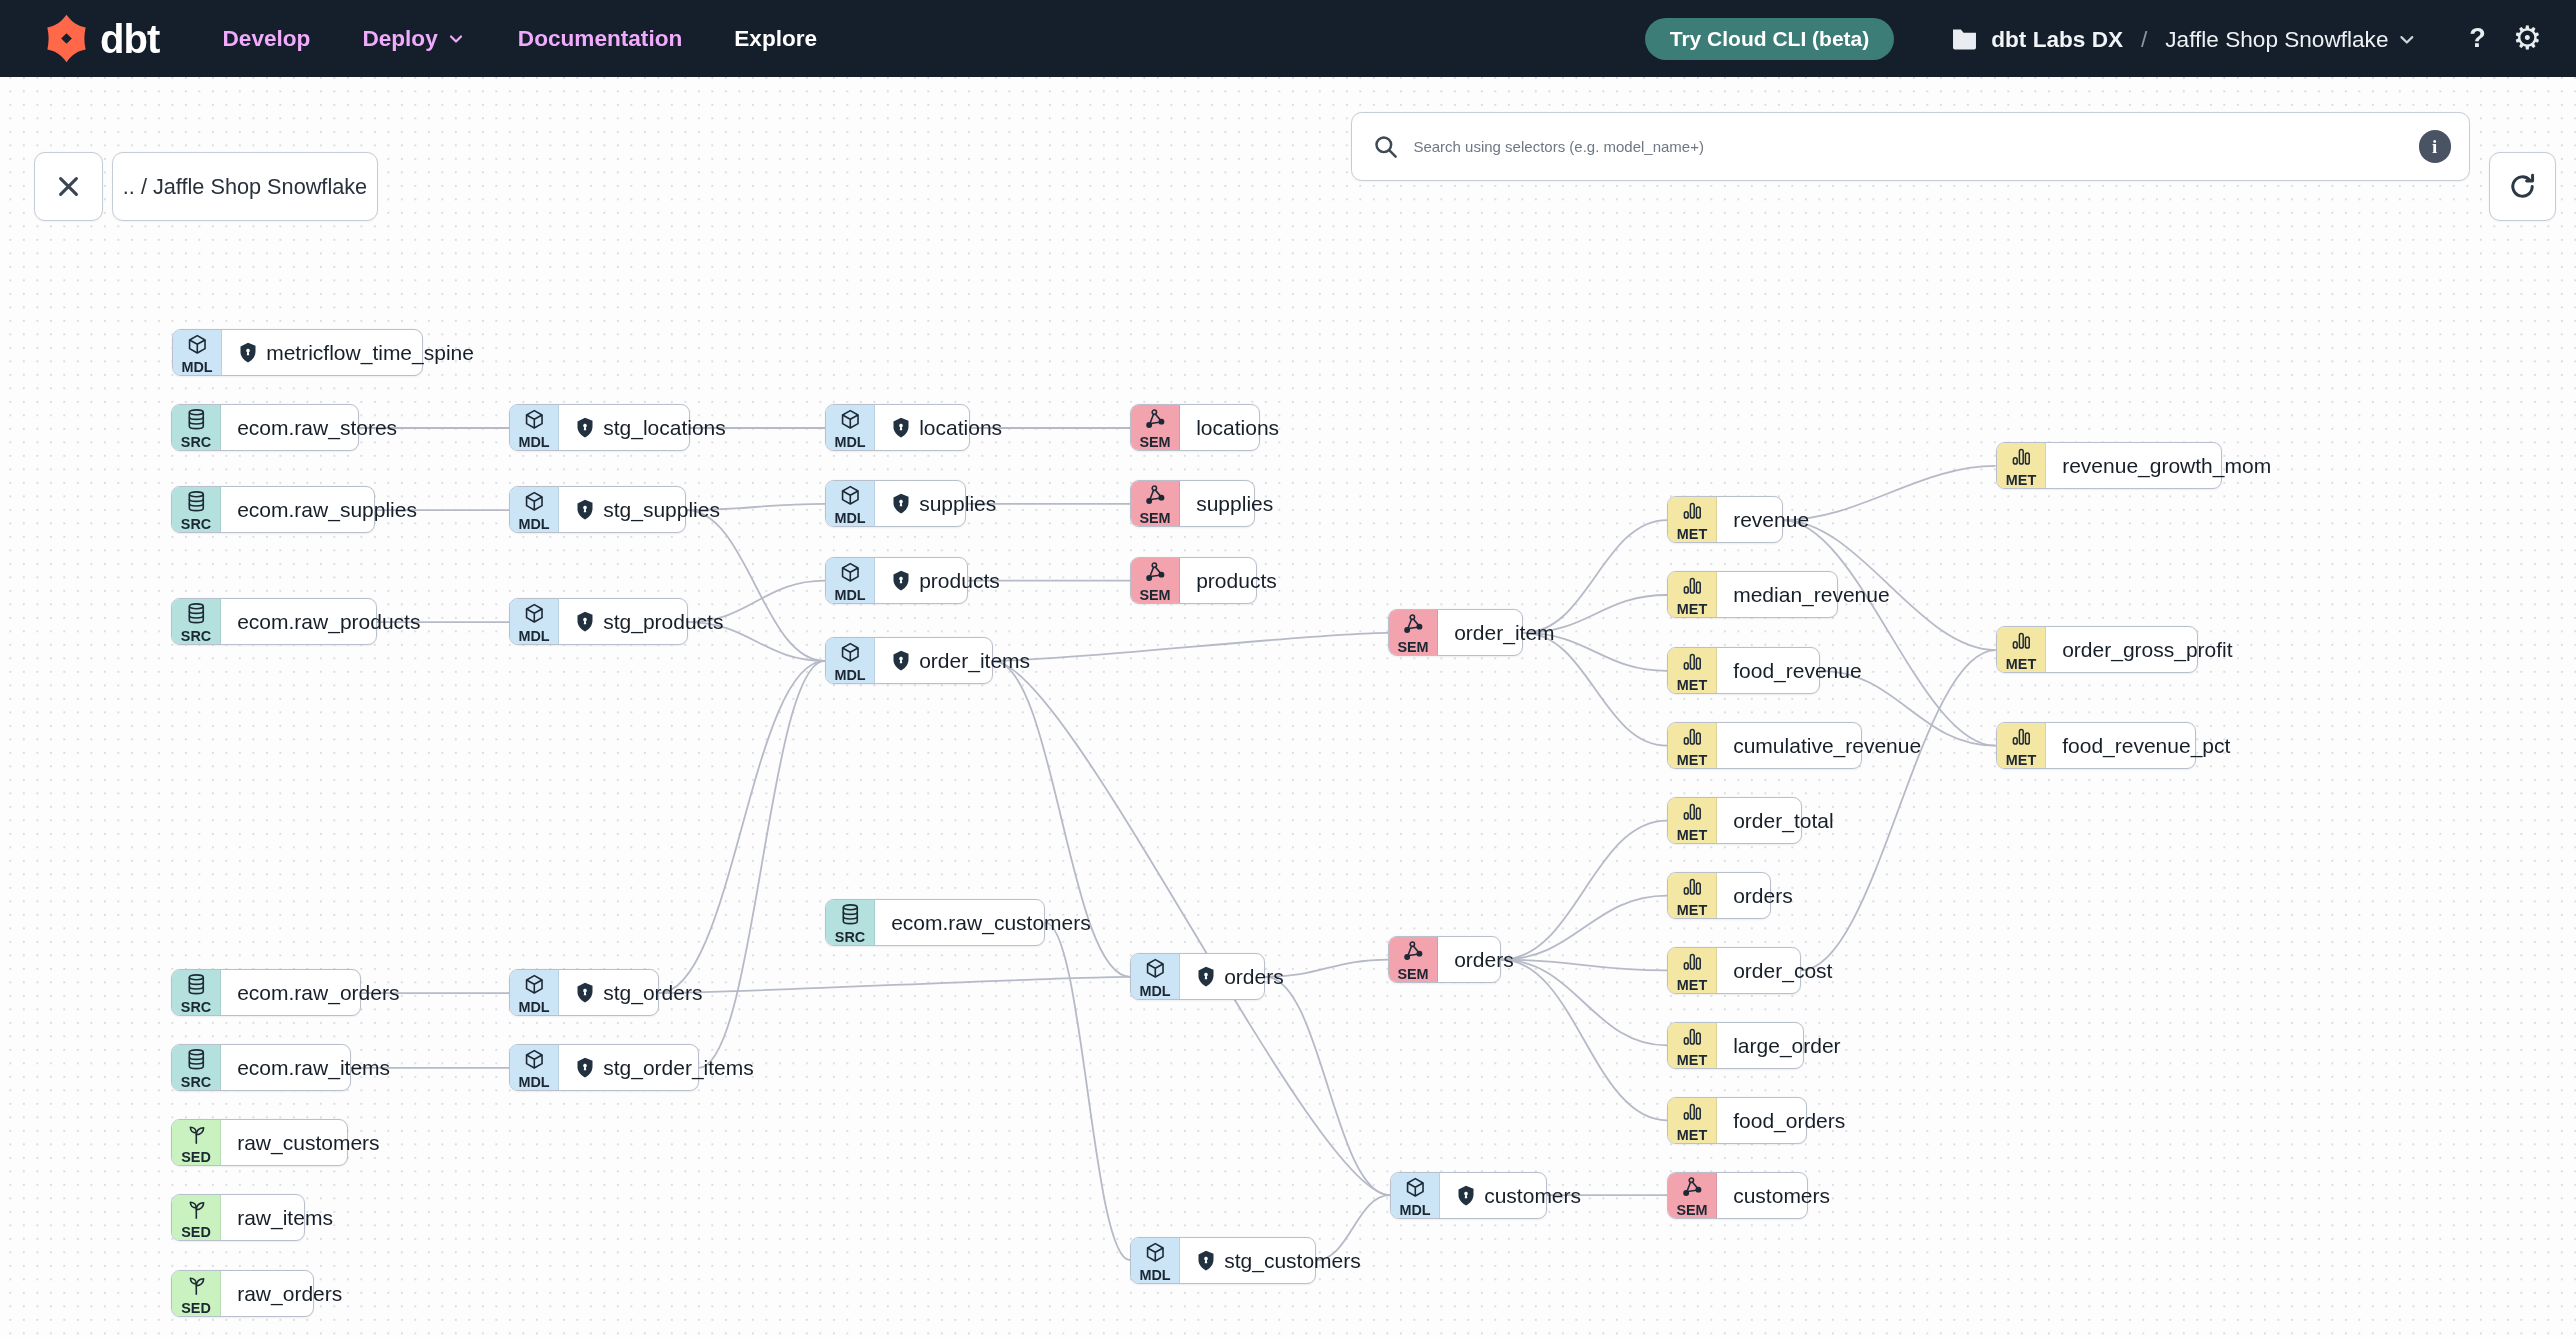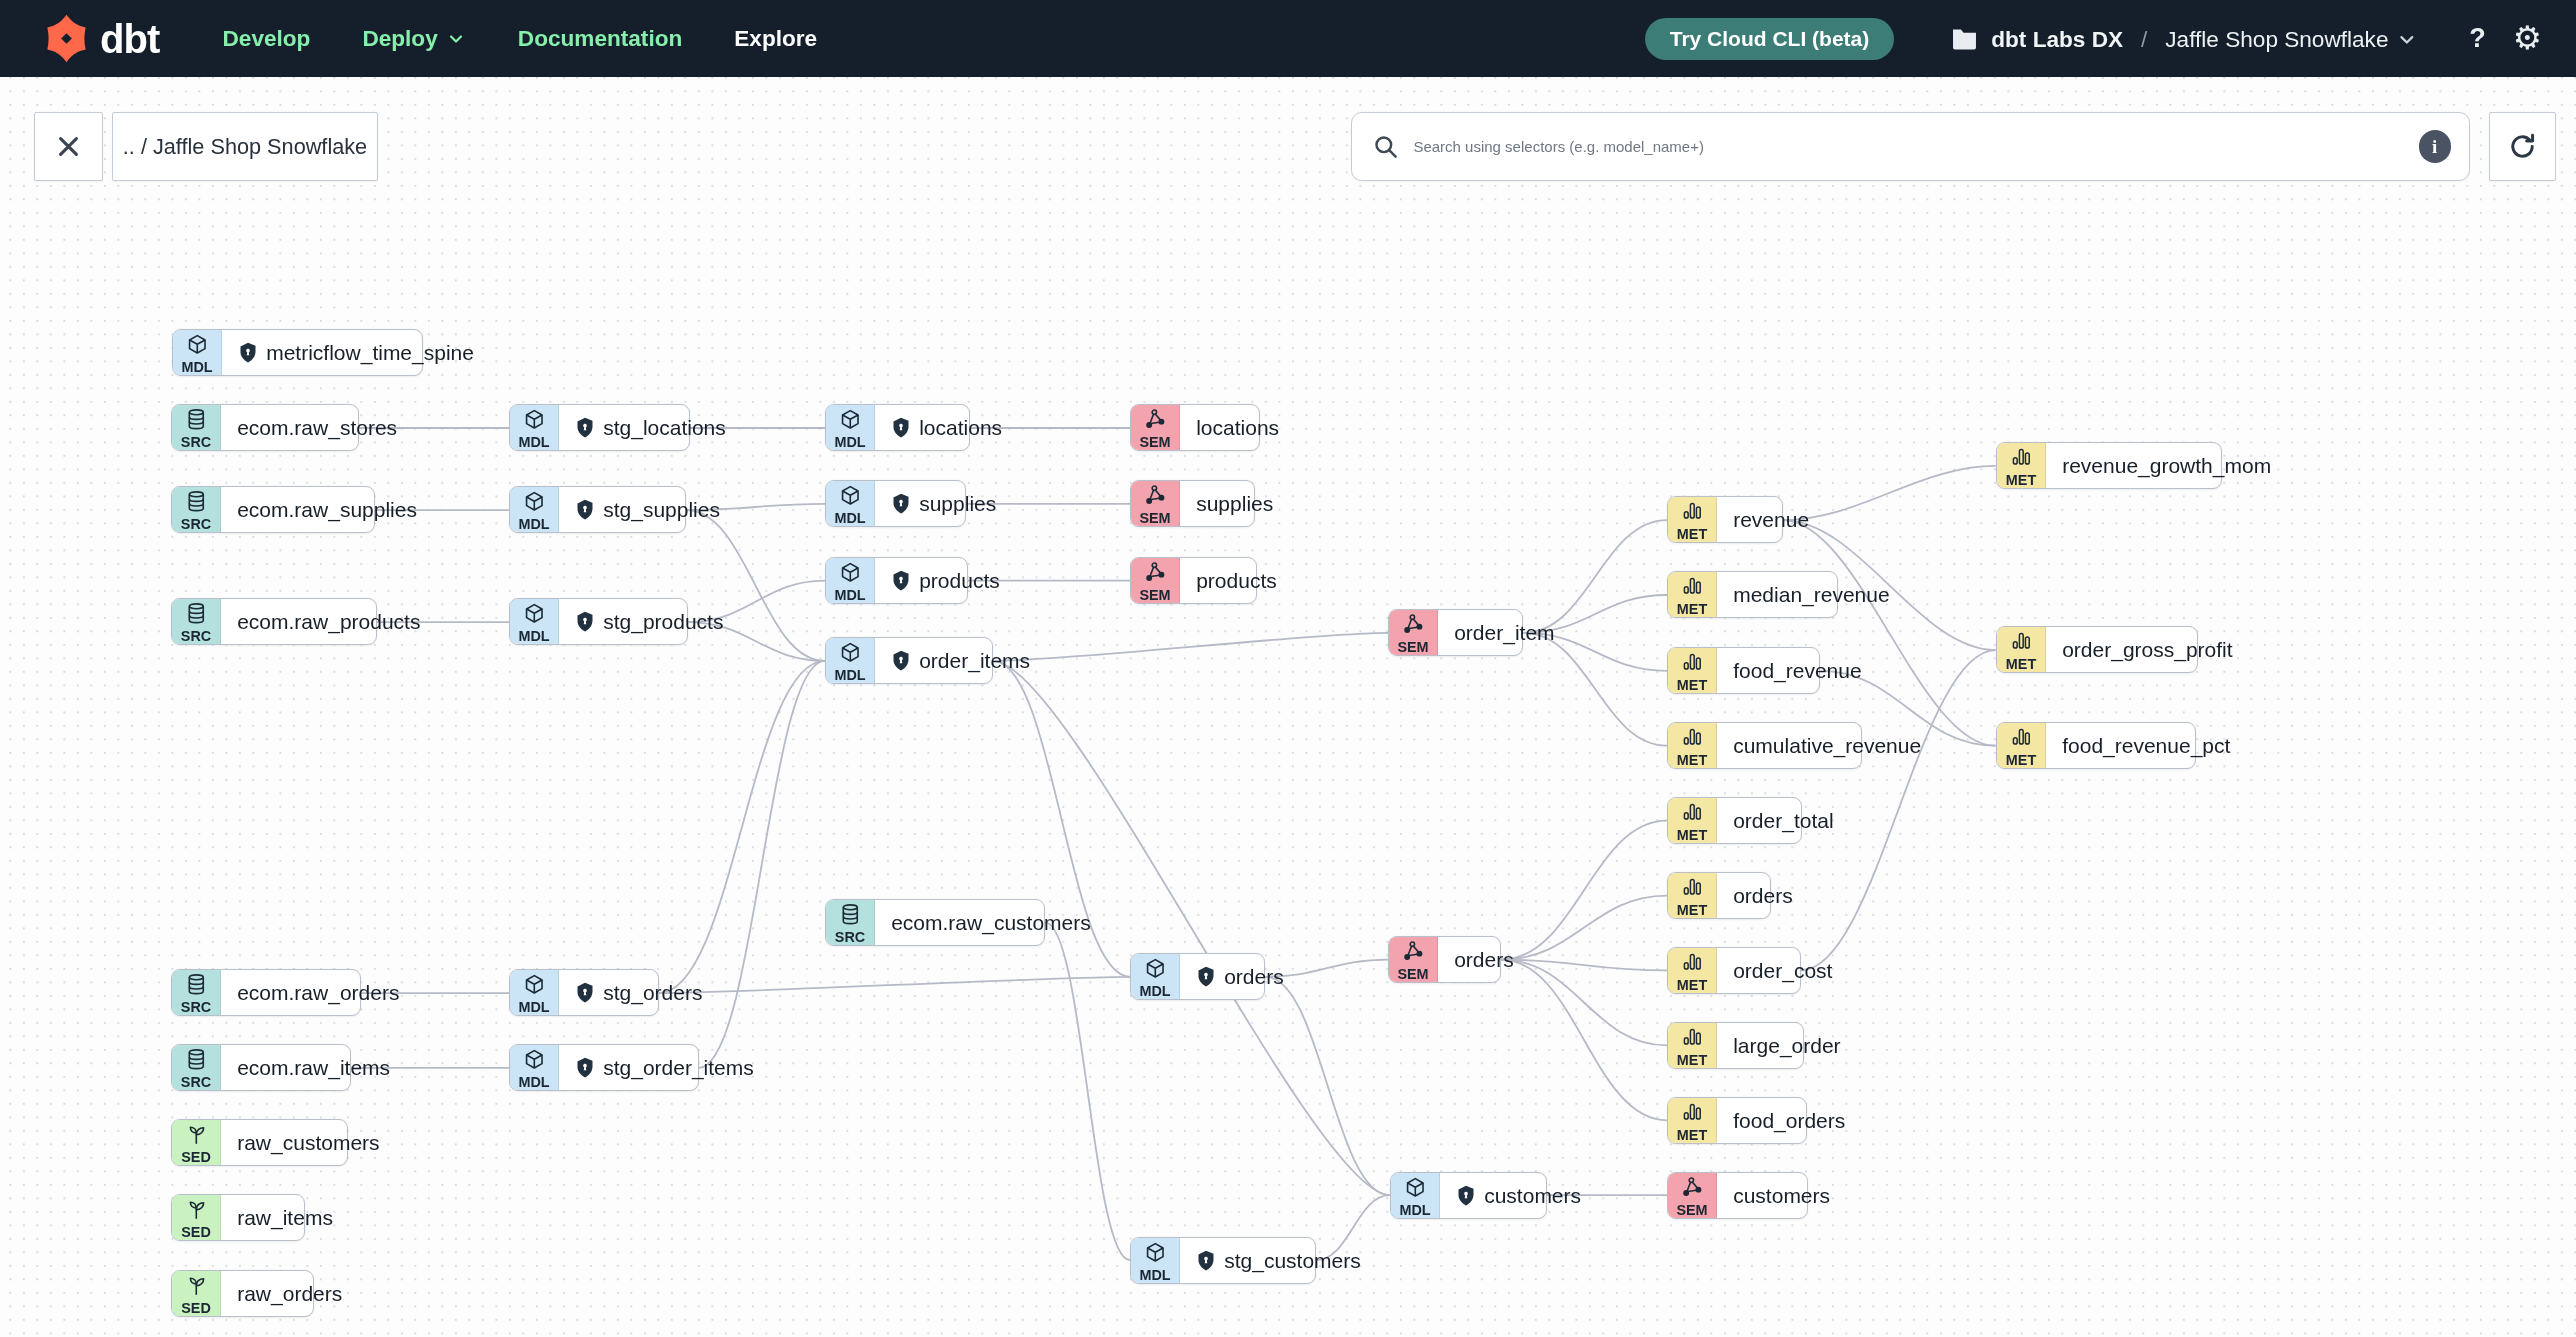--- a/index.html
+++ b/index.html
@@ -17,43 +17,43 @@
   #edges { position:absolute; left:0; top:0; pointer-events:none; }
 
   
   #navbar {
     position:absolute; left:0; top:0; width:2576px; height:77px;
     display:flex; align-items:center; z-index:10;
   }
   .brand { display:flex; align-items:center; gap:9px; margin-left:42px; cursor:pointer; }
   .brand-word { color:#ffffff; font-size:40px; font-weight:700; letter-spacing:-0.9px; line-height:1; }
   #nav-menu { display:flex; align-items:center; gap:52px; margin-left:63px; }
-  .nav-item { font-size:22.6px; font-weight:600; color:#86efac; cursor:pointer; display:flex; align-items:center; gap:8.1px; }
+  .nav-item { font-size:22.6px; font-weight:600; color:#f0abfc; cursor:pointer; display:flex; align-items:center; gap:8.1px; }
   .nav-item.active { color:#ffffff; }
   .nav-item svg { width:20px; height:20px; }
   .nav-right { margin-left:auto; display:flex; align-items:center; margin-right:34px; }
   .cta-btn {
     border:none; cursor:pointer; height:42px; padding:0 24.4px; border-radius:22.6px;
     color:#ffffff; font-size:21px; font-weight:600; font-family:"Liberation Sans",sans-serif;
   }
   .acct { display:flex; align-items:flex-end; gap:12.6px; margin-left:56px; color:#ffffff; }
   .acct .folder { width:29px; height:29px; }
   .acct-name { font-size:22.6px; font-weight:700; color:#f2f5f7; cursor:pointer; }
   .acct-sep { font-size:22.6px; color:#8d98a3; margin:0 5.4px; }
   .proj { display:flex; align-items:center; gap:7.2px; cursor:pointer; }
   .proj-name { font-size:22.6px; font-weight:500; color:#eef1f4; }
   .proj svg { width:21.7px; height:21.7px; color:#cdd4da; }
   .help-glyph { font-size:27px; font-weight:700; color:#e8edf1; margin-left:52px; cursor:pointer; }
   .gear-glyph { font-size:32.5px; color:#e8edf1; margin-left:27px; cursor:pointer; line-height:1; }
 
   
   .tool-btn {
     position:absolute; z-index:6; background:#ffffff; border:1.4px solid #c6ccd4;
-    border-radius:2px; display:flex; align-items:center; justify-content:center;
-    cursor:pointer; box-shadow:0 0.9px 1.8px rgba(25,35,50,.05);
+    border-radius:11px; display:flex; align-items:center; justify-content:center;
+    cursor:pointer; box-shadow:0 0.9px 1.8px rgba(25,35,50,.05);margin-top:40px;
   }
   #close-btn { left:34px; top:112px; width:69px; height:69px; }
   #close-btn svg { width:27px; height:27px; }
   #breadcrumb { left:112px; top:112px; width:266px; height:69px; font-size:21.7px; color:#29313c; }
   #searchbar {
     position:absolute; z-index:6; left:1351px; top:112px; width:1119px; height:69px;
     background:#ffffff; border:1.4px solid #c6ccd4; border-radius:10.8px;
     display:flex; align-items:center; padding:0 18px 0 20px; gap:14.4px;
     box-shadow:0 0.9px 1.8px rgba(25,35,50,.05);
   }

